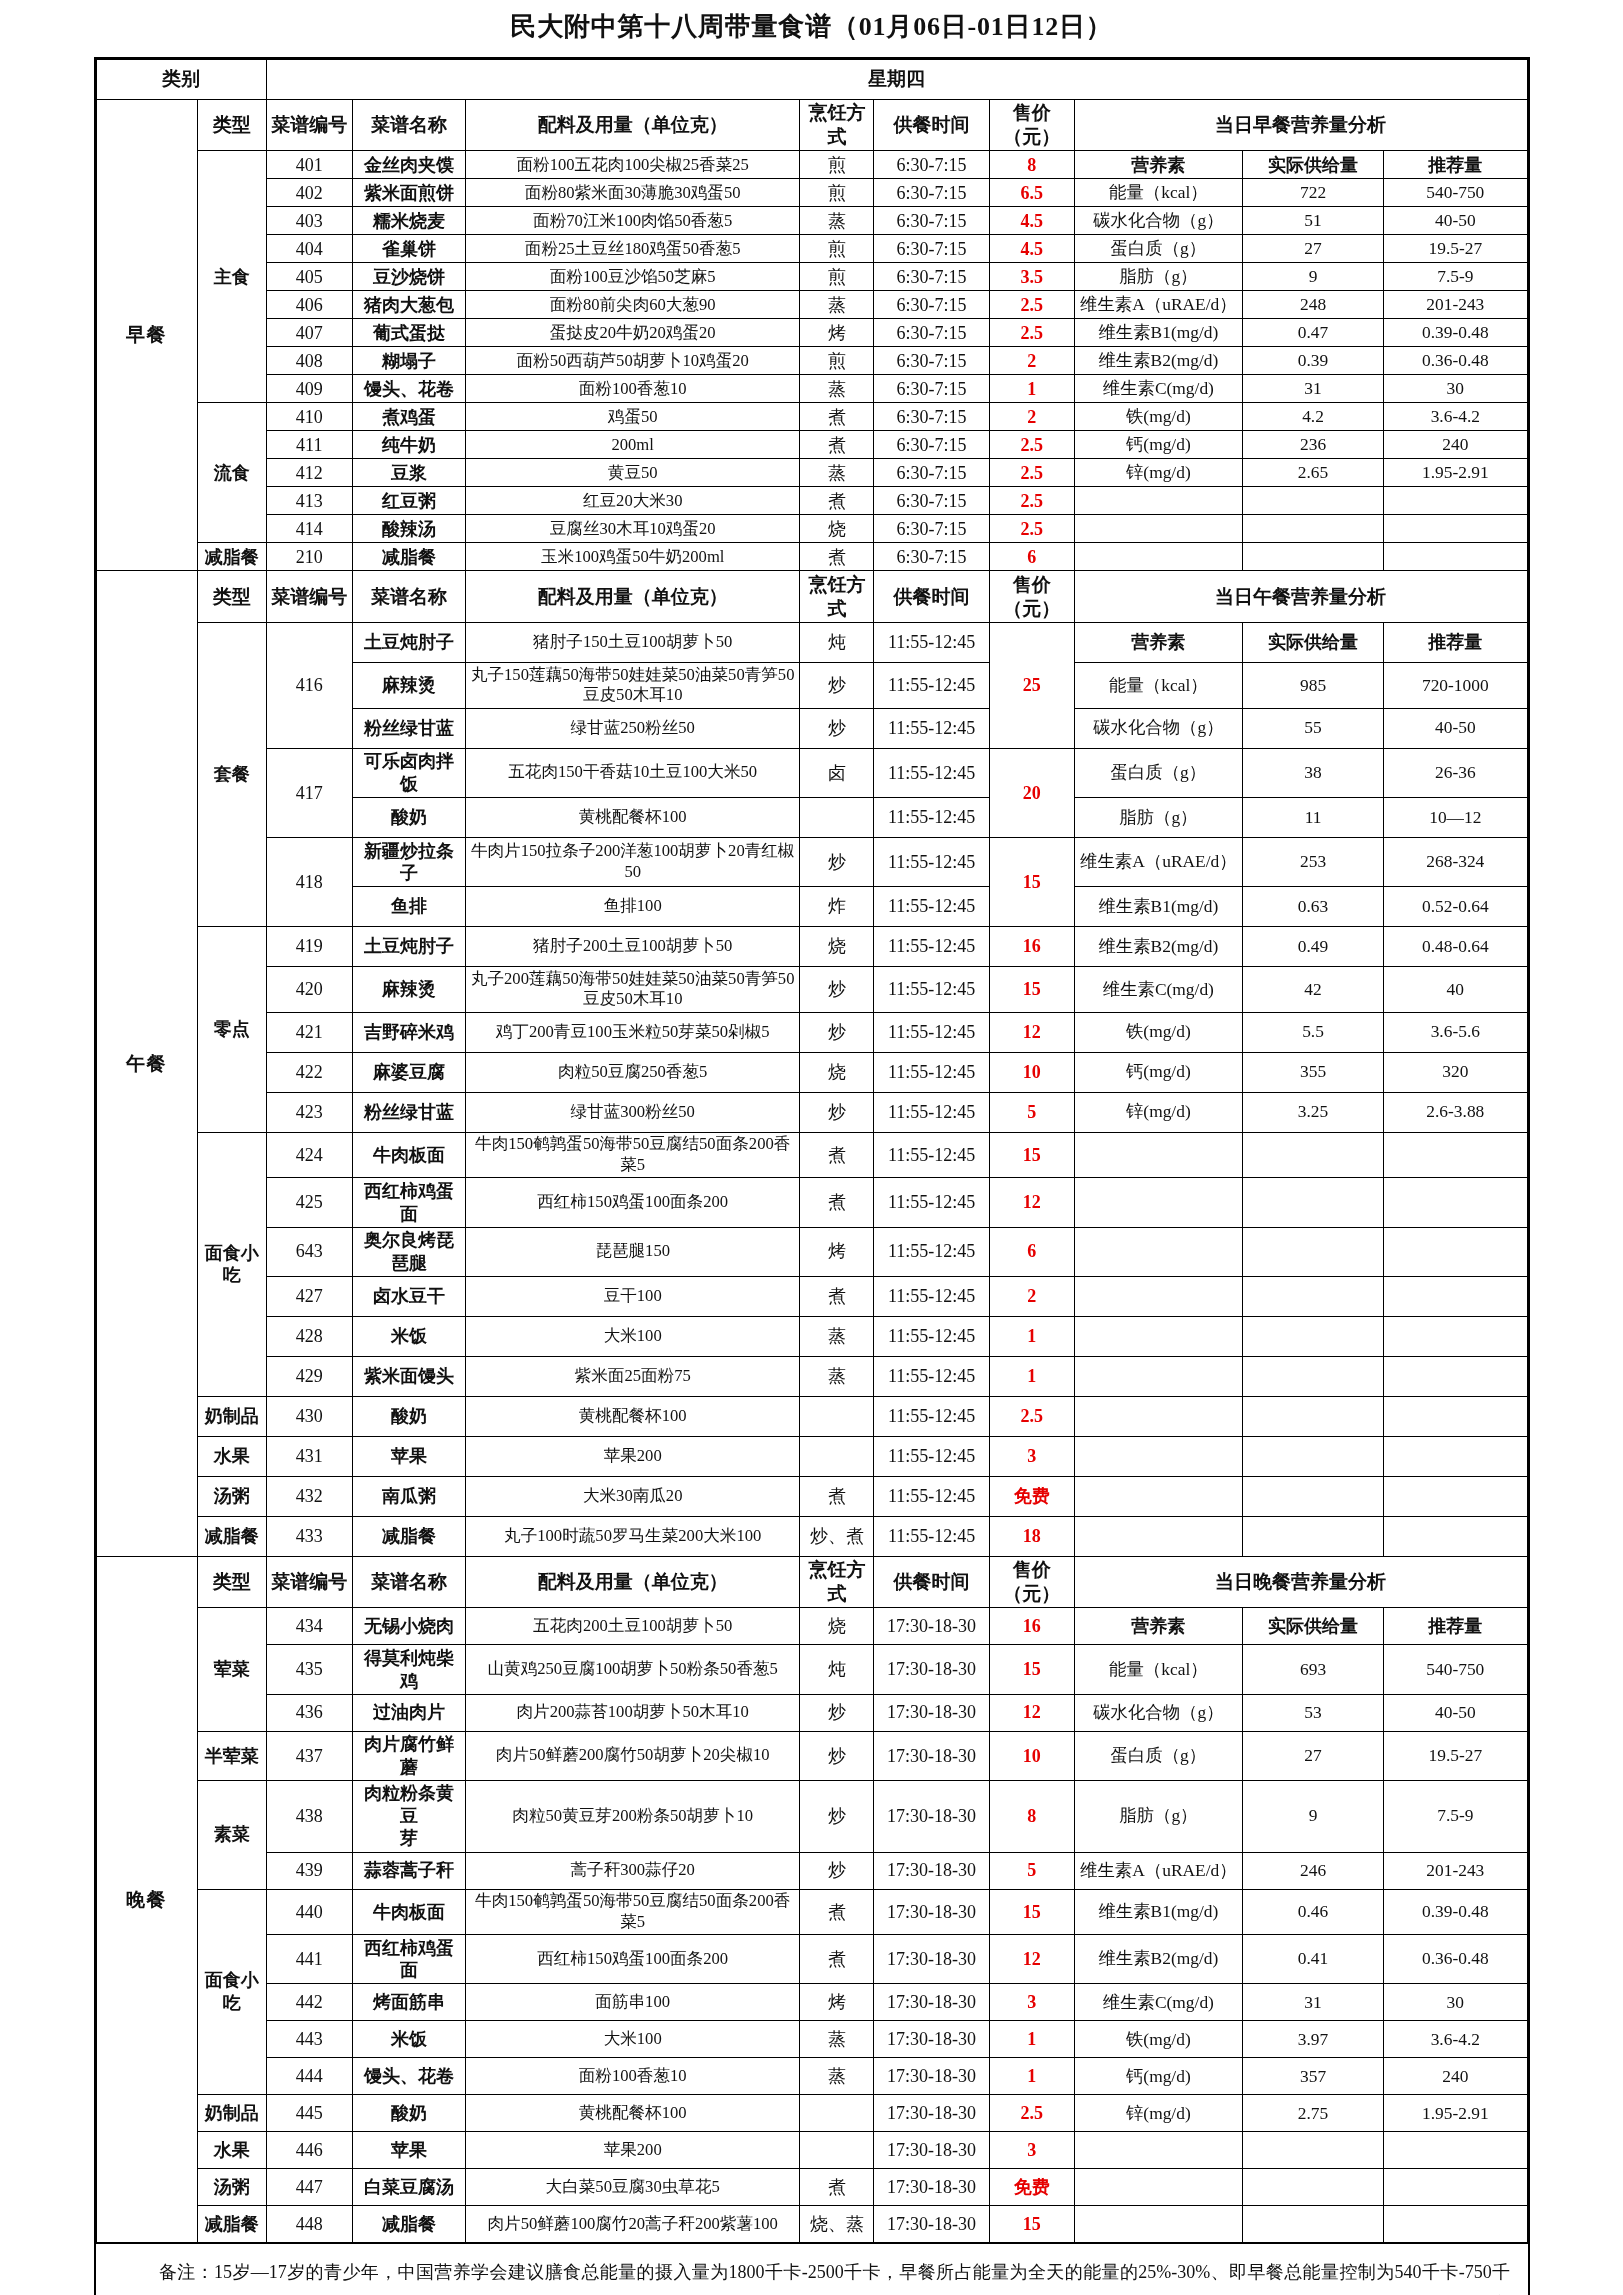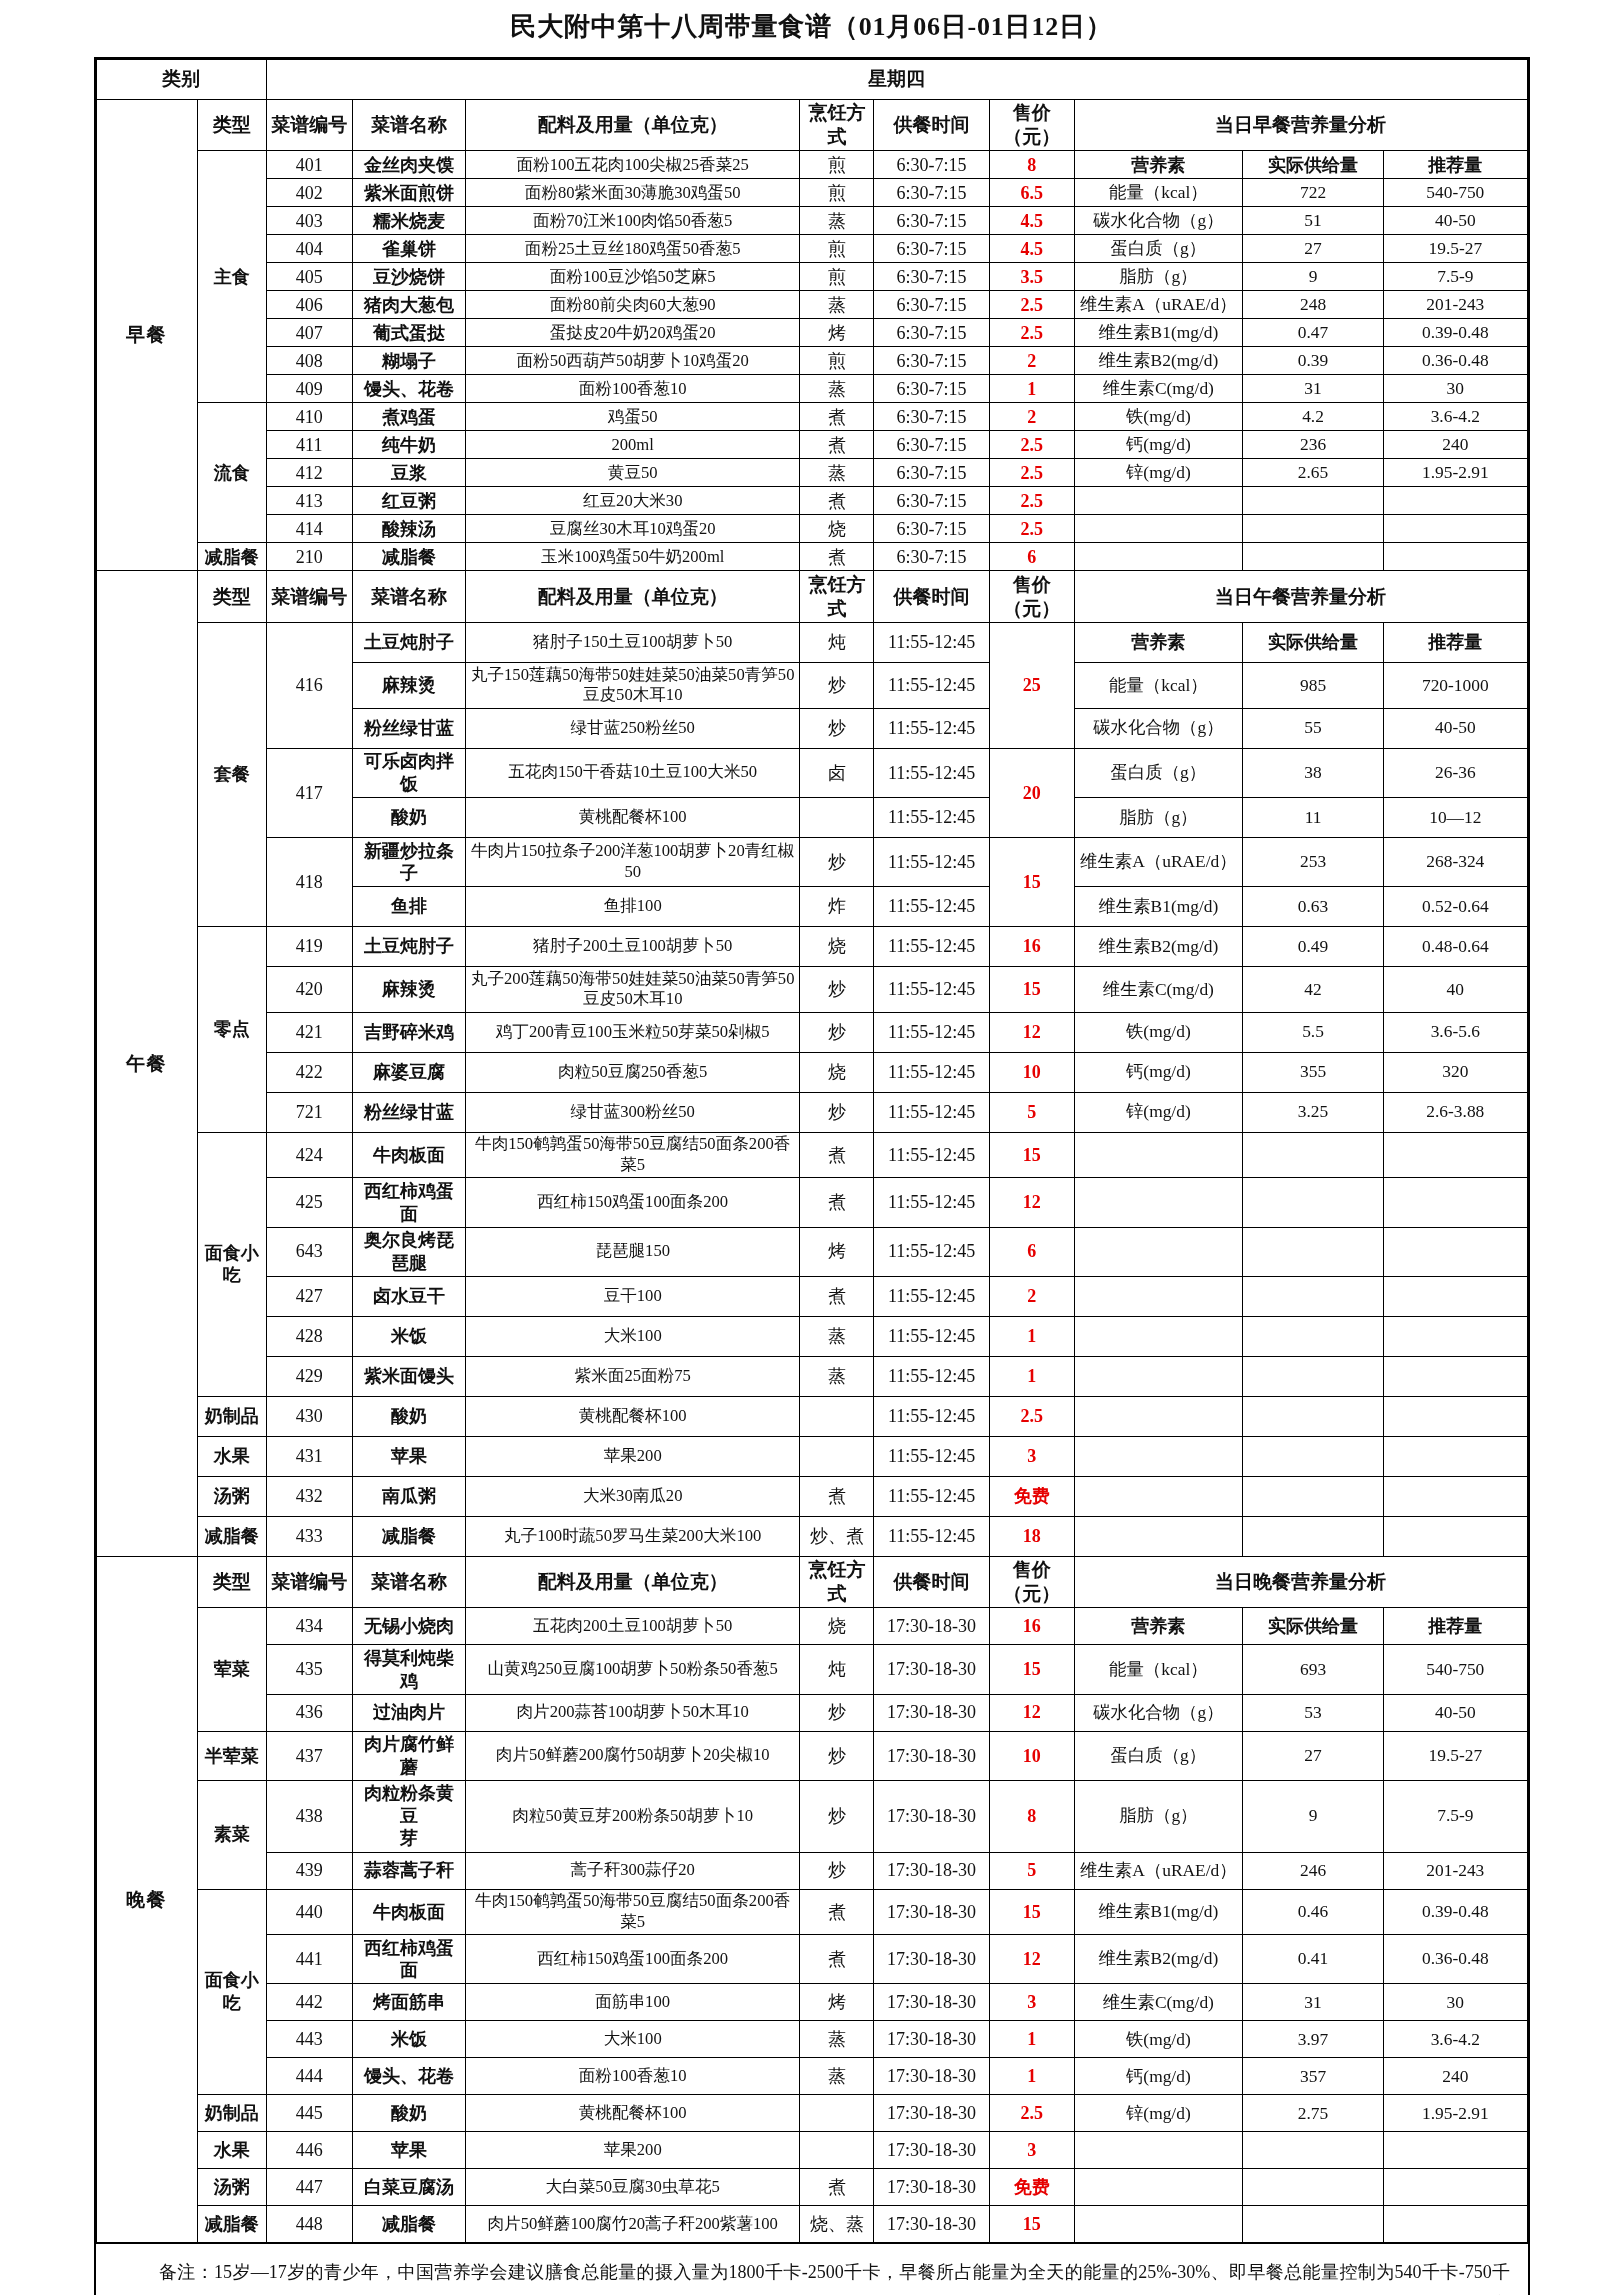--- a/index.html
+++ b/index.html
@@ -353,21 +353,21 @@
             <td class="dish-name">麻婆豆腐</td>
             <td class="ing-cell">肉粒50豆腐250香葱5</td>
             <td>烧</td>
             <td>11:55-12:45</td>
             <td class="price-cell">10</td>
             <td class="nut-label">钙(mg/d)</td>
             <td class="nut-val">355</td>
             <td class="nut-val">320</td>
           </tr>
           <tr class="row-l">
-            <td>721</td>
+            <td>423</td>
             <td class="dish-name">粉丝绿甘蓝</td>
             <td class="ing-cell">绿甘蓝300粉丝50</td>
             <td>炒</td>
             <td>11:55-12:45</td>
             <td class="price-cell">5</td>
             <td class="nut-label">锌(mg/d)</td>
             <td class="nut-val">3.25</td>
             <td class="nut-val">2.6-3.88</td>
           </tr>
           <tr class="row-l">

